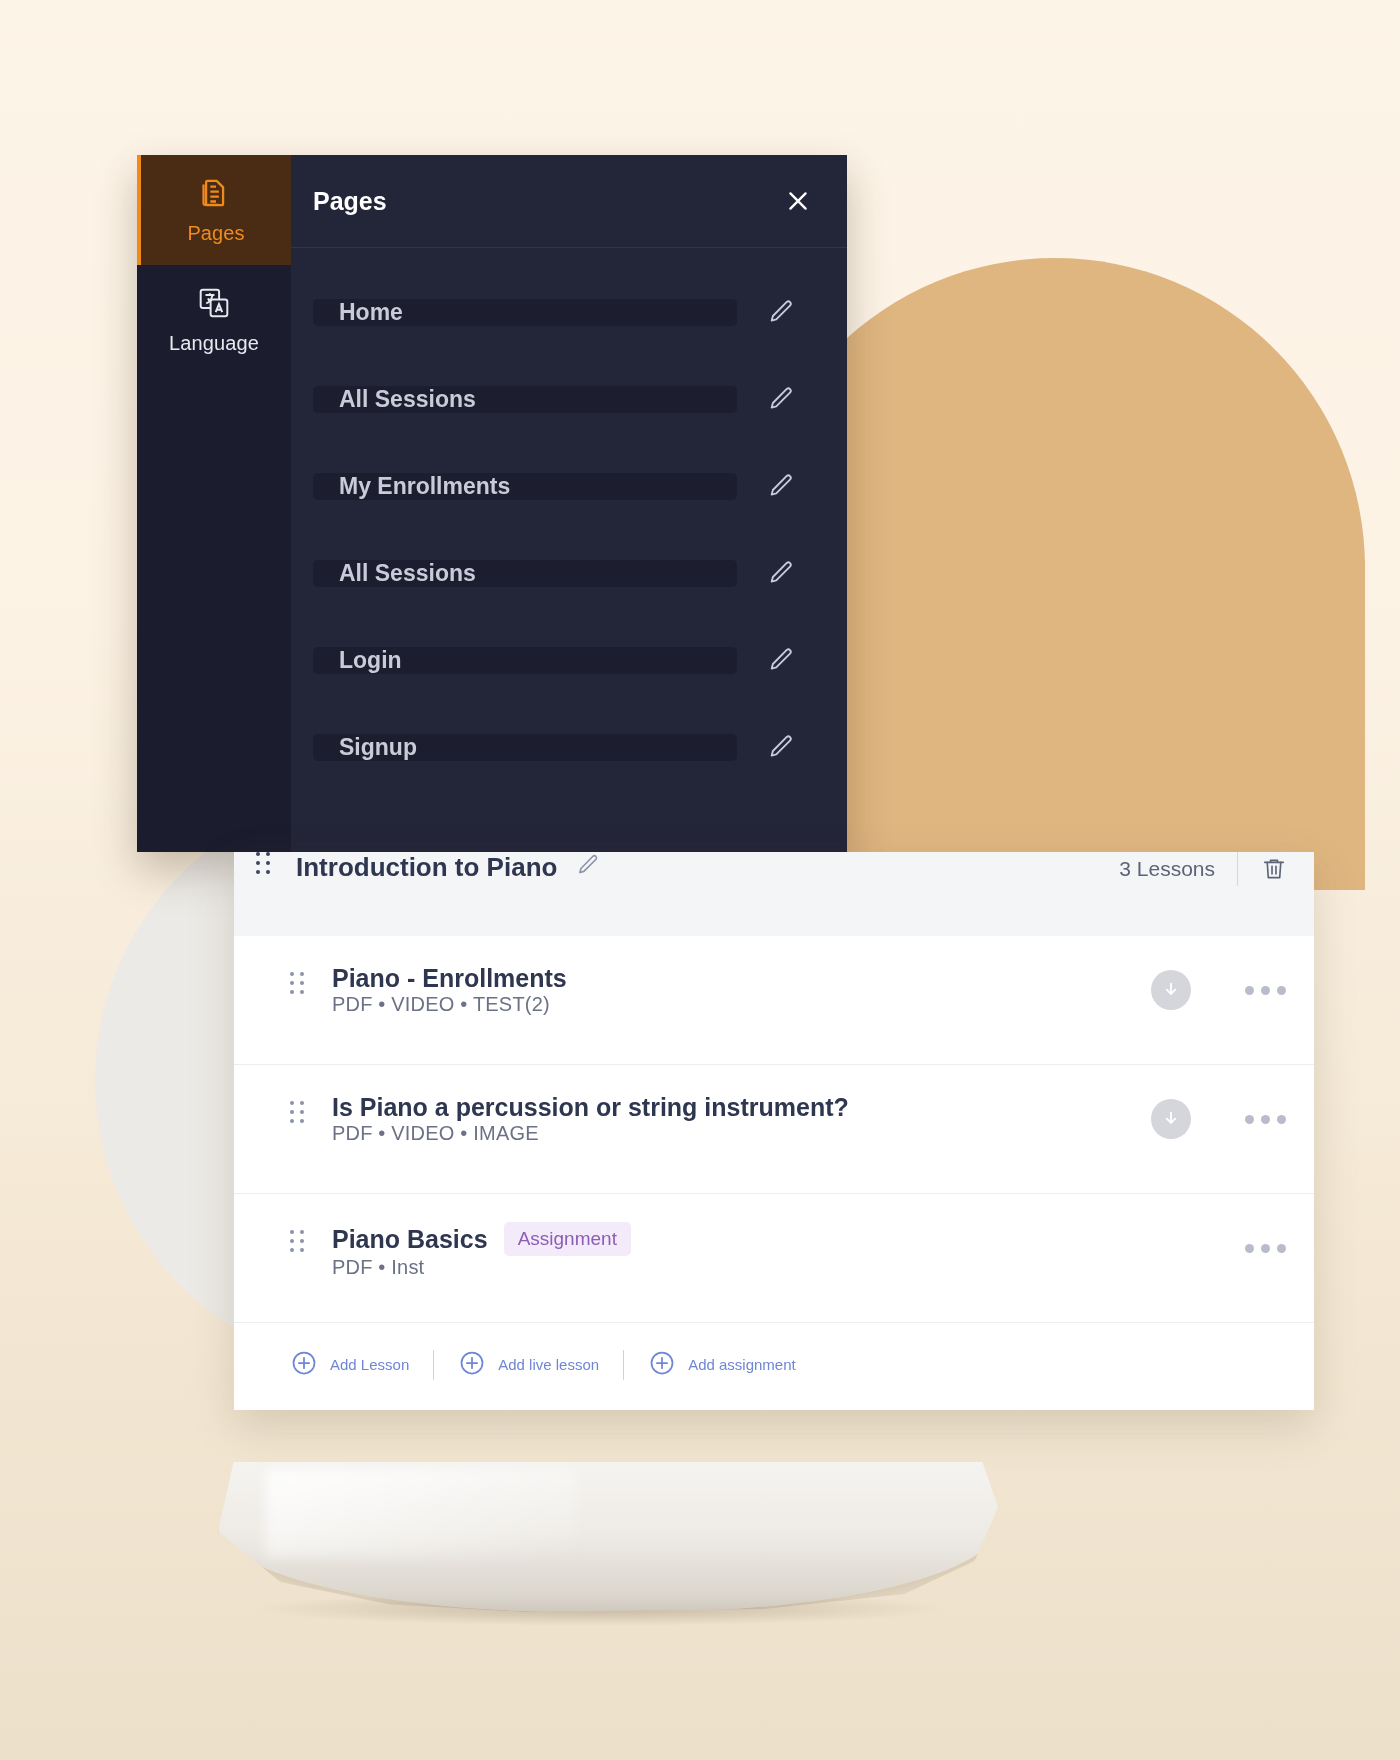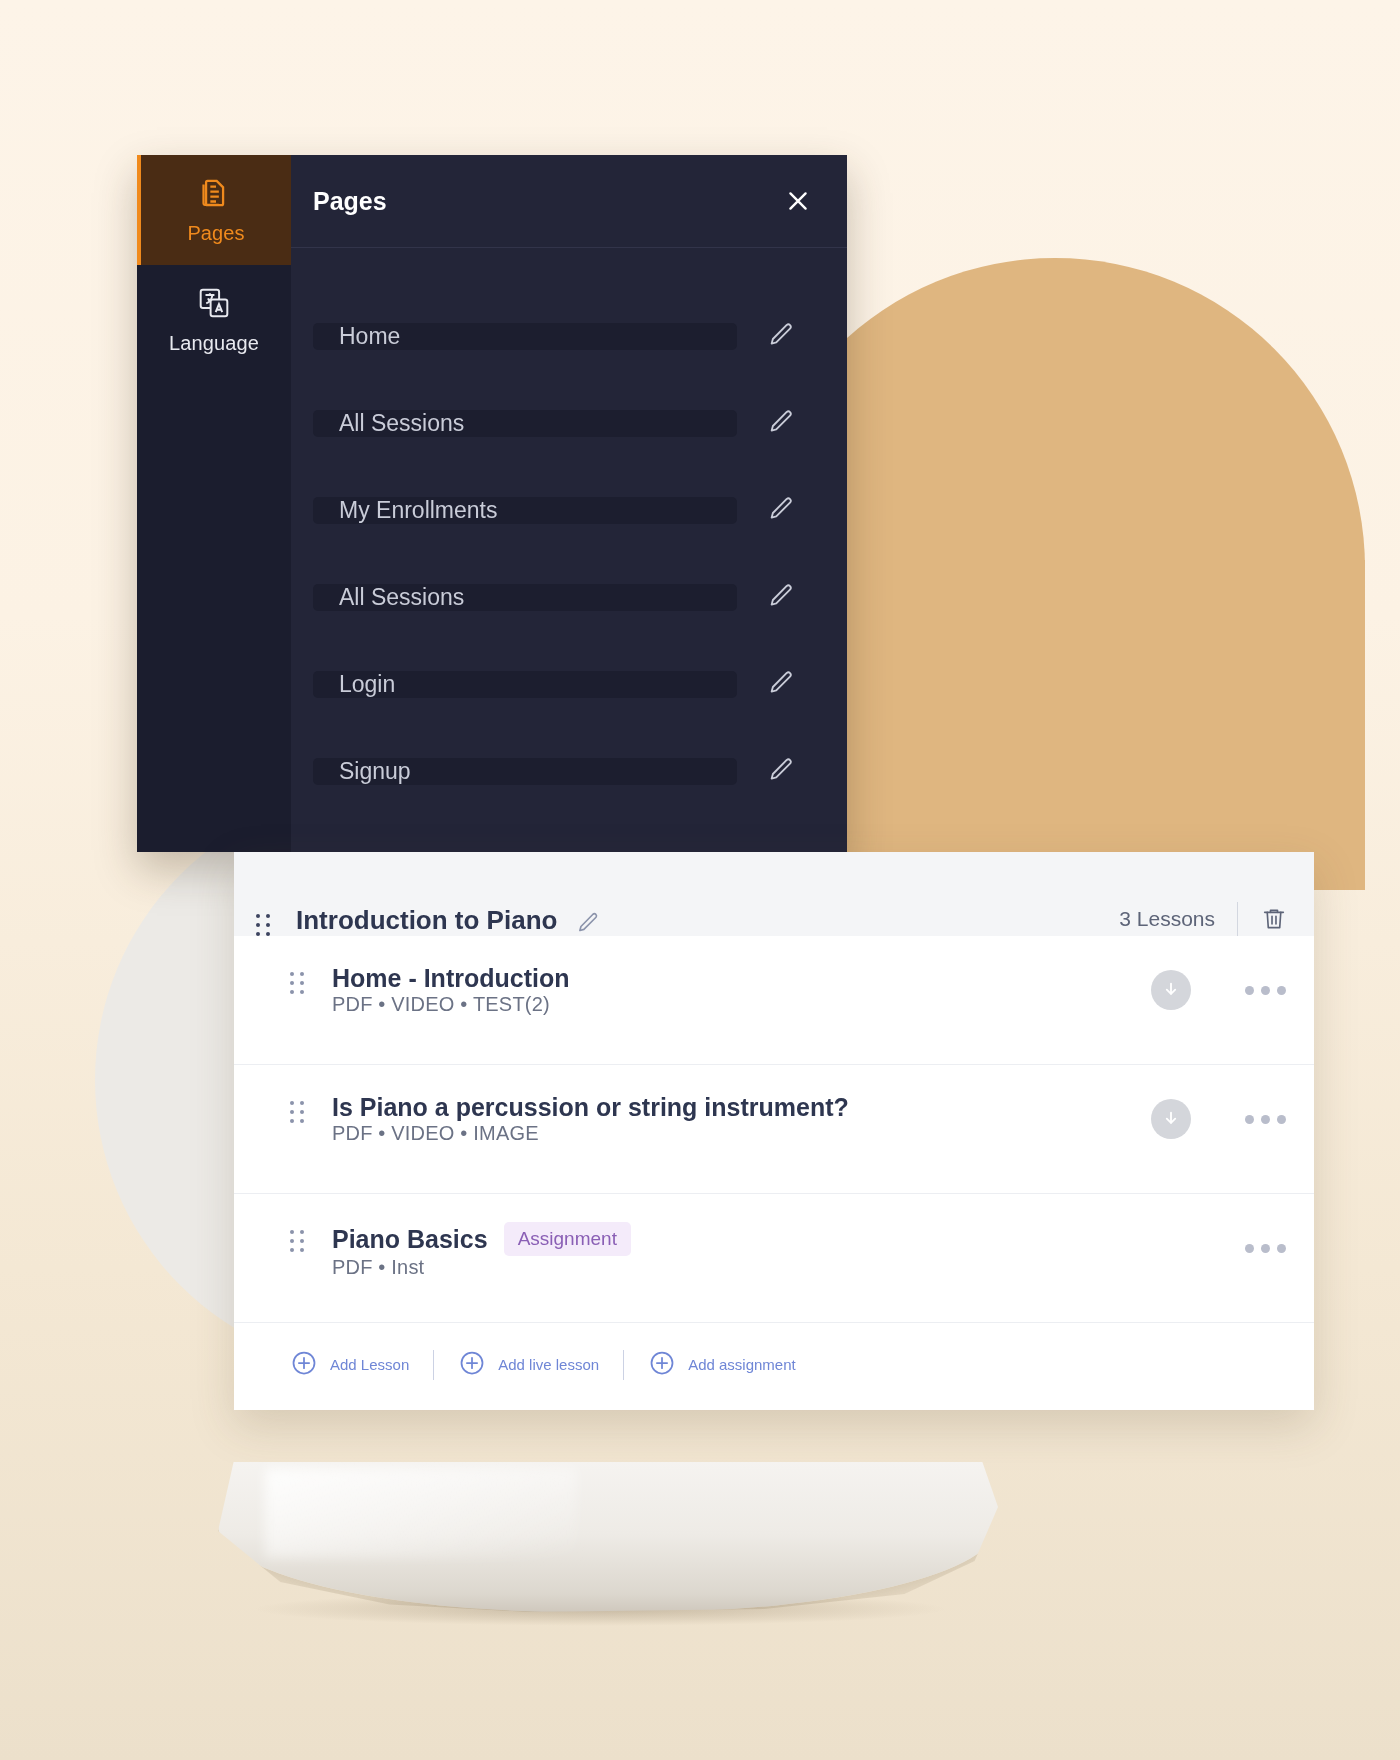--- a/index.html
+++ b/index.html
@@ -153,23 +153,24 @@
 
   .pane-list {
     padding: 26px 30px 0 22px;
     display: flex;
     flex-direction: column;
     gap: 11px;
     overflow: hidden;
   }
   .page-row {
     display: flex;
-    align-items: flex-end;
+    align-items: center;
     gap: 8px;
     height: 76px;
+    font-weight: bold;
   }
   .page-name {
     flex: 1 1 auto;
     background: #1c1e2f;
     border-radius: 5px;
     display: flex;
     align-items: center;
     padding-left: 26px;
     color: #c9ccd8;
     font-size: 23px;
@@ -189,21 +190,21 @@
     left: 234px;
     top: 852px;
     width: 1080px;
     background: #ffffff;
     box-shadow: 0 16px 42px rgba(90, 72, 45, 0.18);
   }
   .card-head {
     background: #f4f5f7;
     height: 84px;
     display: flex;
-    align-items: flex-end;
+    align-items: flex-start;
     padding: 0 26px 0 22px;
   }
   .grip {
     width: 18px;
     height: 22px;
     display: grid;
     grid-template-columns: 6px 6px;
     grid-template-rows: 6px 6px 6px;
     gap: 3px 4px;
     cursor: grab;
@@ -477,21 +478,21 @@
         <div class="grip light">
           <i></i>
             <i></i>
             <i></i>
             <i></i>
             <i></i>
             <i></i>
         </div>
         <div class="lesson-main">
           <div class="lesson-title">
-            <span>Home - Introduction</span>
+            <span>Piano - Enrollments</span>
           </div>
           <div class="lesson-meta">PDF • VIDEO • TEST(2)</div>
         </div>
         <div class="lesson-actions">
           <div class="dl-btn">
             <svg width="22" height="22" viewBox="0 0 24 24" fill="none" stroke="#ffffff" stroke-width="2" stroke-linecap="round" stroke-linejoin="round">
               <path d="M12 5v11"></path>
                 <path d="M7.4 11.6L12 16.2l4.6-4.6"></path>
             </svg>
           </div>

